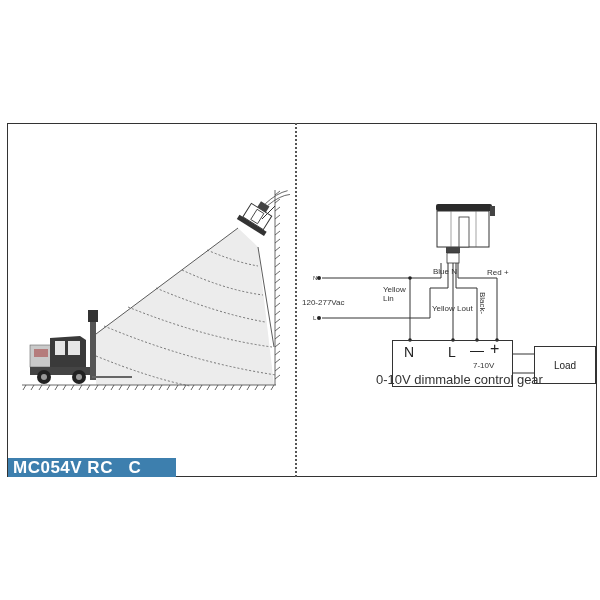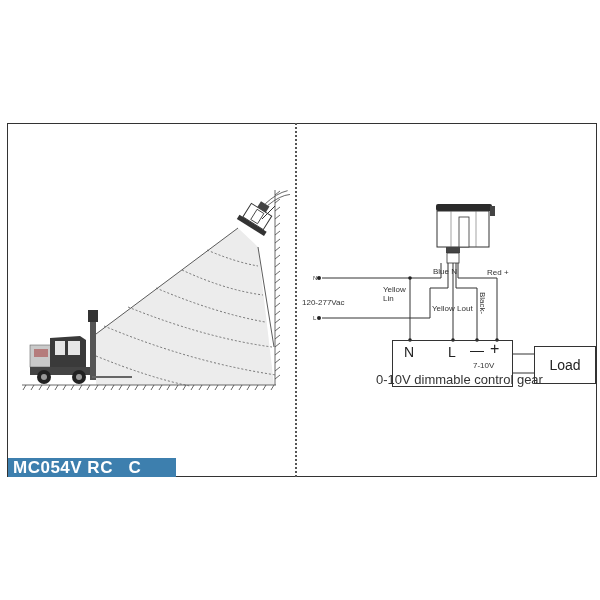--- a/index.html
+++ b/index.html
@@ -11,21 +11,21 @@
              border-left: 2px dotted #555; }
   .model-tag { position: absolute; left: 8px; top: 458px; width: 168px; height: 19px;
                background: #3d7fae; color: #fff; font-size: 17px; font-weight: bold;
                line-height: 19px; padding-left: 5px; letter-spacing: 0.5px; box-sizing: border-box;
                white-space: pre; }
   svg.diagram { position: absolute; left: 0; top: 0; }
   .lbl { position: absolute; font-size: 8px; color: #333; white-space: nowrap; line-height: 9px; }
   .lbl-big { position: absolute; font-size: 14px; color: #222; white-space: nowrap; }
   .load-box { position: absolute; left: 534px; top: 346px; width: 62px; height: 38px;
               border: 1px solid #333; box-sizing: border-box; display: flex;
-              align-items: center; justify-content: center; font-size: 14px; color: #222; }
+              align-items: center; justify-content: center; font-size: 10px; color: #222; }
   .gear-box { position: absolute; left: 392px; top: 340px; width: 121px; height: 47px;
               border: 1px solid #333; box-sizing: border-box; }
   .vertical { writing-mode: vertical-rl; }
 </style>
 </head>
 <body>
 
 <div class="frame"></div>
 <div class="divider"></div>
 

